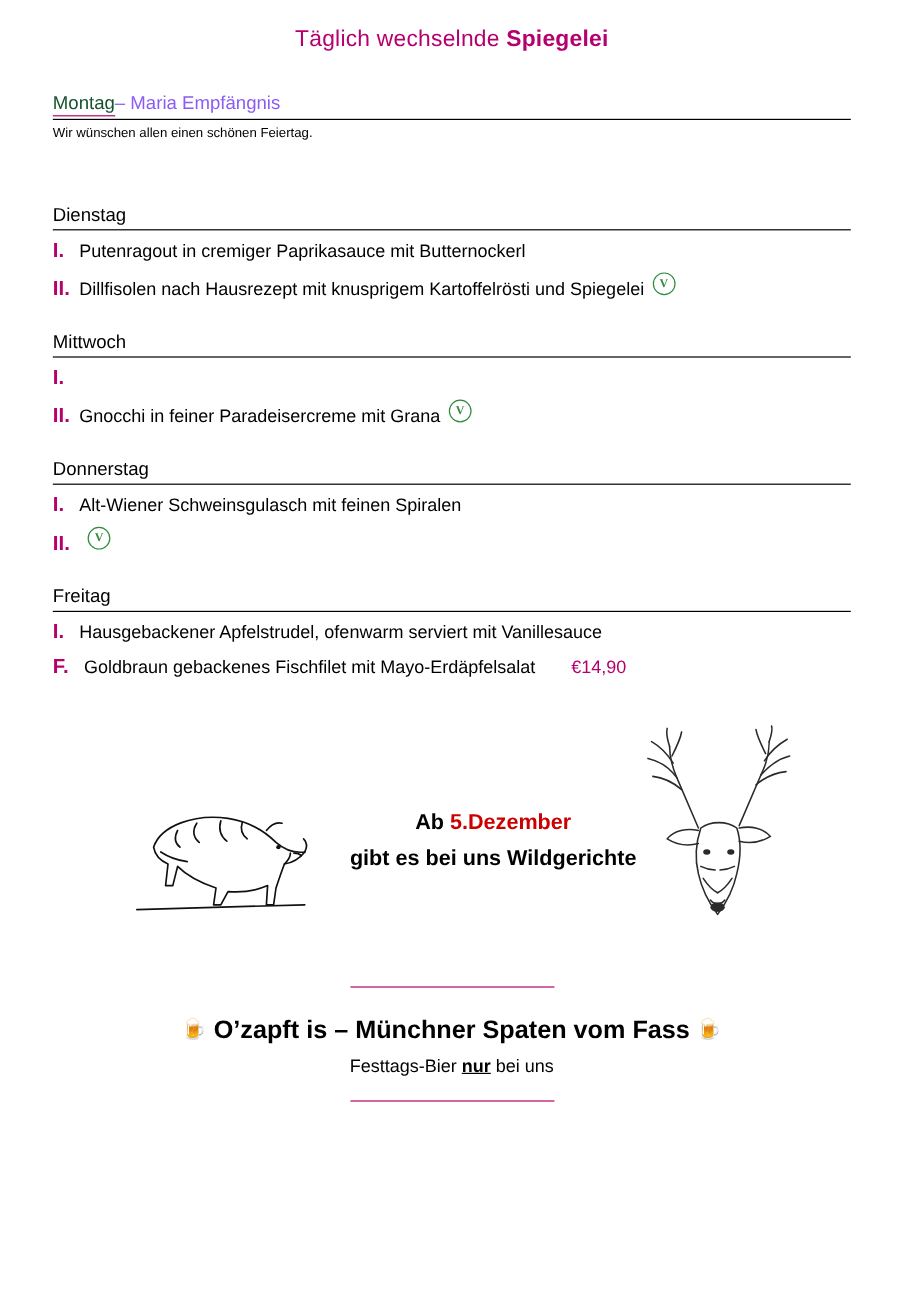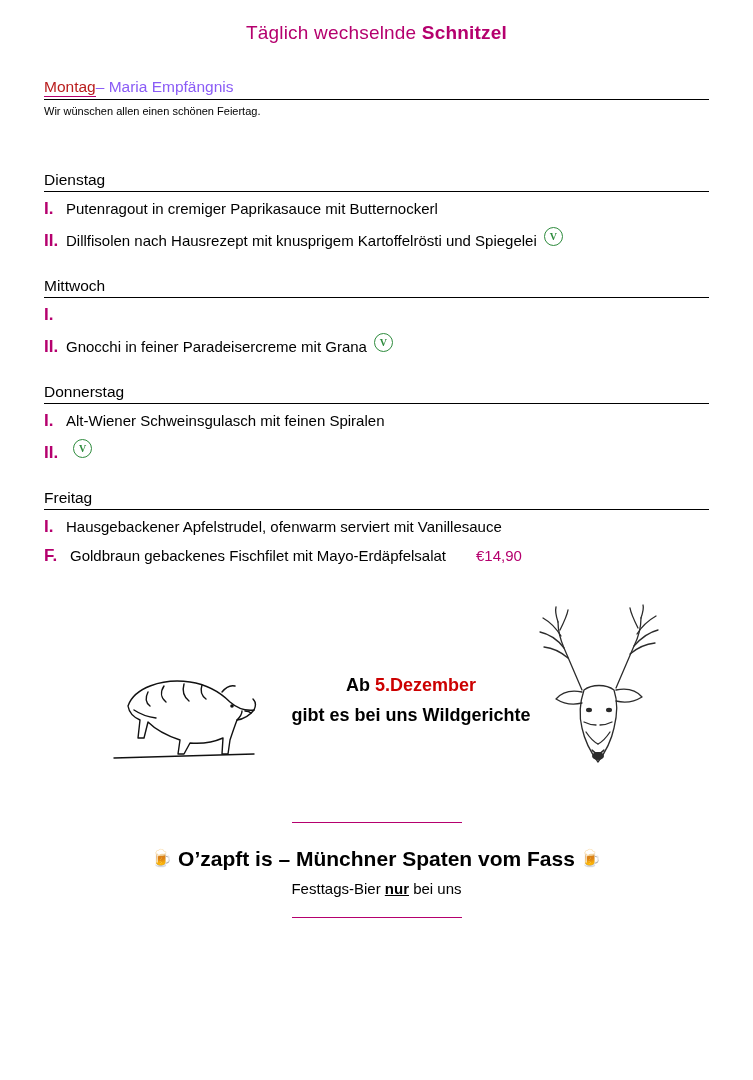--- a/index.html
+++ b/index.html
@@ -48,21 +48,21 @@
     padding-bottom: 2px;
     margin-bottom: 4px;
     border-bottom: 1px solid #000;
     white-space: nowrap;
   }
   .day-head .dayname {
     display: inline-block;
   }
   .day-head .dayname.underlined {
     border-bottom: 1px solid #b5006e;
-    color: #b91c1c;
+    color: #14532d;
   }
   .day-head .suffix {
     display: inline-block;
     color: #8b5cf6;
     text-align: center;
   }
 
   .note-line {
     font-size: 11px;
     margin: 4px 0 0 0;
@@ -182,21 +182,21 @@
     margin-top: 8px;
   }
   .footer-sub b { font-weight: bold; text-decoration: underline; }
 </style>
 </head>
 <body>
 
 <div class="page">
 
   <div class="header">
-    <span class="thin">Täglich wechselnde </span><span>Schnitzel</span>
+    <span class="thin">Täglich wechselnde </span><span>Spiegelei</span>
   </div>
 
   <div class="day-block">
     <div class="day-head">
       <span class="dayname underlined">Montag</span><span class="suffix"> – Maria Empfängnis</span>
     </div>
     <div class="note-line">Wir wünschen allen einen schönen Feiertag.</div>
   </div>
 
   <div style="height:46px"></div>

